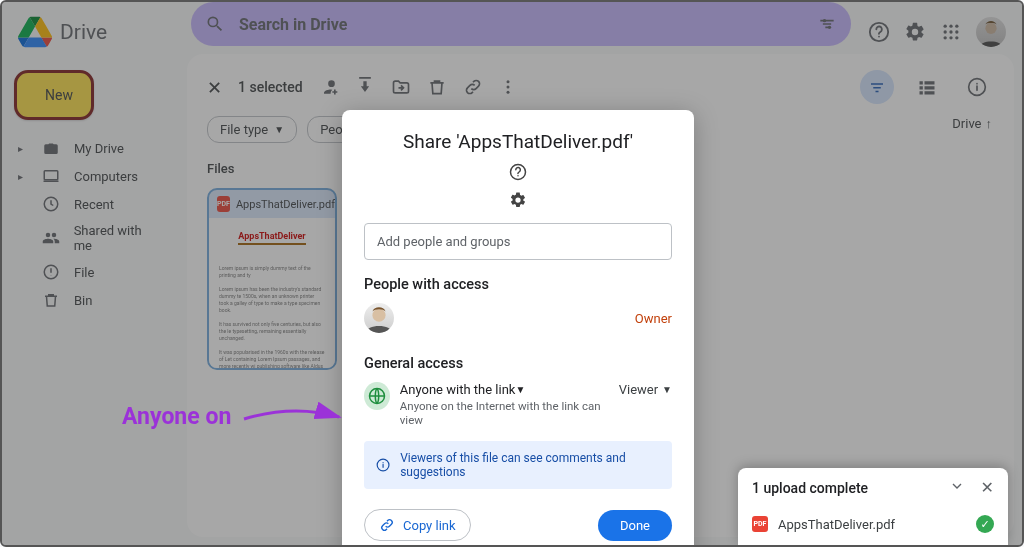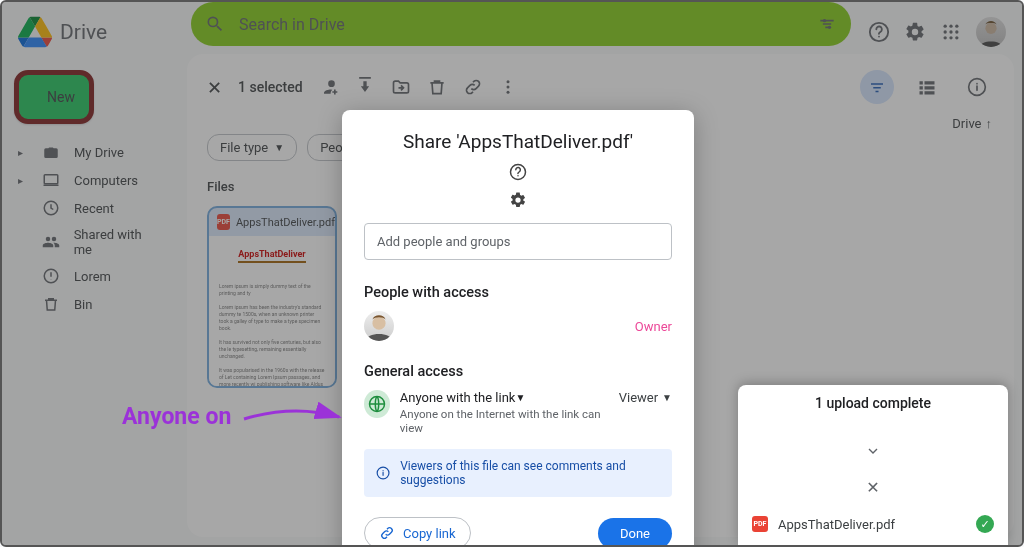--- a/index.html
+++ b/index.html
@@ -4,77 +4,77 @@
 <style>
   * { box-sizing: border-box; margin: 0; padding: 0; font-family: 'Google Sans', Roboto, Arial, sans-serif; }
   body { width: 1024px; height: 547px; background: #f8f9fa; position: relative; overflow: hidden; border: 2px solid #555; border-radius: 6px;}
   .overlay { position: absolute; inset: 0; background: rgba(60,60,60,0.45); z-index: 50; }
 
   
   .header { display: flex; height: 60px; padding: 0 16px; gap: 13px; }
   .logo-area { display: flex; align-items: center; gap: 8px; width: 160px; }
   .drive-logo { width: 34px; height: 34px; }
   .drive-title { font-size: 21px; color: #5f6368; }
-  .search-bar { flex: 1; max-width: 660px; height: 44px; background: #84cc16; border-radius: 22px; display: flex; align-items: center; padding: 0 14px; color: #5f6368; gap: 14px; }
+  .search-bar { flex: 1; max-width: 660px; height: 44px; background: #c4b5fd; border-radius: 22px; display: flex; align-items: center; padding: 0 14px; color: #5f6368; gap: 14px; font-weight: bold; }
   .search-bar .spacer { flex: 1; }
   .header-icons { display: flex; align-items: center; gap: 14px; margin-left: auto; color: #5f6368; }
   .hdr-icon { width: 22px; height: 22px; display:flex; align-items:center; justify-content:center; cursor:pointer; }
   .avatar-sm { width: 30px; height: 30px; border-radius: 50%; background: linear-gradient(#ddd,#bbb); display:flex; align-items:center; justify-content:center; overflow:hidden;}
 
   
   .sidebar { position: absolute; top: 60px; left: 0; width: 180px; padding: 8px 12px; }
-  .new-btn { display:flex; align-items:center; gap:10px; background:#22c55e; border:5px solid #7f1d1d; border-radius:14px; padding:12px 18px; box-shadow:0 1px 2px rgba(0,0,0,.15); cursor:pointer; font-size:14px; color:#3c4043; margin-bottom:14px; width:80px;}
+  .new-btn { display:flex; align-items:center; gap:10px; background:#fde047; border:3px solid #7f1d1d; border-radius:14px; padding:12px 18px; box-shadow:0 1px 2px rgba(0,0,0,.15); cursor:pointer; font-size:14px; color:#3c4043; margin-bottom:14px; width:80px;}
   .nav-item { display:flex; align-items:center; gap:14px; padding:5px 10px; font-size:13px; color:#3c4043; cursor:pointer; border-radius:0 14px 14px 0;}
   .nav-item svg, .nav-item .ico { width:18px; height:18px; flex-shrink:0; color:#5f6368;}
   .chev { width:10px; display:inline-block; color:#5f6368; font-size:10px; margin-left:-6px;}
 
   
   .main { position:absolute; top:52px; left:185px; right:8px; bottom:8px; background:#fff; border-radius:16px; padding:12px 20px; }
   .sel-bar { display:flex; align-items:center; gap:16px; color:#3c4043; font-size:14px; padding:4px 0 10px;}
   .sel-bar .sp { flex:1;}
   .circ-btn { width:34px; height:34px; border-radius:50%; display:flex; align-items:center; justify-content:center; cursor:pointer;}
   .circ-blue { background:#d3e3fd; color:#1f5bb5;}
   .chips { display:flex; gap:10px; margin-top:2px;}
-  .chip { border:1px solid #bdc1c6; border-radius:12px; padding:5px 12px; font-size:13px; color:#3c4043; display:flex; align-items:center; gap:6px; cursor:pointer; background:#fff;margin-top:18px;}
+  .chip { border:1px solid #bdc1c6; border-radius:12px; padding:5px 12px; font-size:13px; color:#3c4043; display:flex; align-items:center; gap:6px; cursor:pointer; background:#fff;}
   .files-label { font-size:13px; color:#3c4043; margin-top:18px; font-weight:500;}
   .name-sort { position:absolute; top:62px; right:22px; font-size:13px; color:#3c4043; display:flex; align-items:center; gap:4px;}
   .file-card { margin-top:12px; width:130px; border:2px solid #6fa8dc; border-radius:10px; background:#d9e7fb; overflow:hidden;}
   .file-head { display:flex; align-items:center; gap:6px; padding:6px 8px; font-size:11px; color:#3c4043;}
   .pdf-badge { width:16px;height:16px;background:#ea4335;border-radius:3px;display:flex;align-items:center;justify-content:center;color:#fff;font-size:7px;font-weight:bold;}
   .file-thumb { background:#fff; height:150px; padding:12px 10px; font-size:5px; color:#777; line-height:1.4;}
   .file-thumb .ttl { text-align:center; color:#c00; font-weight:bold; font-size:9px; border-bottom:2px solid #a16207; display:inline-block; margin:0 auto 10px; }
   .thumb-center{text-align:center; margin-bottom:10px;}
 
   
   .modal { position:absolute; z-index:100; top:108px; left:340px; width:352px; background:#fff; border-radius:8px; box-shadow:0 4px 24px rgba(0,0,0,.25); padding:20px 22px;}
   .modal-head { display:flex; align-items:center; gap:10px; margin-bottom:14px;flex-direction:column;}
   .modal-title { font-size:19px; color:#202124; flex:1;}
   .m-icon { width:18px; height:18px; cursor:pointer; color:#444; display:flex; align-items:center; justify-content:center;}
-  .add-box { border:1px solid #bdc1c6; border-radius:4px; padding:10px 12px; font-size:13px; color:#5f6368; margin-bottom:24px; cursor:text;}
+  .add-box { border:1px solid #bdc1c6; border-radius:4px; padding:10px 12px; font-size:13px; color:#5f6368; margin-bottom:16px; cursor:text;}
   .sect { font-size:14.5px; color:#202124; font-weight:500; margin-bottom:10px;}
   .owner-row { display:flex; align-items:center; gap:10px; margin-bottom:22px;}
   .owner-av { width:30px;height:30px;border-radius:50%; background:linear-gradient(#eee,#ccc); position:relative; overflow:hidden;}
-  .owner-role { margin-left:auto; font-size:13px; color:#ec4899;}
+  .owner-role { margin-left:auto; font-size:13px; color:#c2410c;}
   .ga-row { display:flex; align-items:flex-start; gap:10px; margin-bottom:14px;}
   .globe { width:28px;height:28px;border-radius:50%;background:#ceead6;display:flex;align-items:center;justify-content:center;color:#1e8e3e;}
   .ga-main { font-size:13px; color:#202124; display:flex; align-items:center; }
   .ga-sub { font-size:11.5px; color:#5f6368; margin-top:2px;}
   .viewer-dd { margin-left:auto; font-size:13px; color:#3c4043; display:flex; align-items:center; gap:4px; cursor:pointer;}
   .info-bar { background:#e8f0fe; border-radius:4px; padding:10px 12px; font-size:12px; color:#174ea6; display:flex; align-items:center; gap:10px; margin-bottom:20px;}
   .modal-foot { display:flex; align-items:center; gap:10px;}
   .copy-link { border:1px solid #bdc1c6; border-radius:18px; padding:7px 14px; font-size:13px; color:#1967d2; display:flex; align-items:center; gap:8px; cursor:pointer; background:#fff;}
   .done-btn { margin-left:auto; background:#1a73e8; color:#fff; border:none; border-radius:18px; padding:8px 22px; font-size:13px; cursor:pointer;}
 
   
   .anno { position:absolute; z-index:120; top:400px; left:120px; color:#9b32d8; font-family:'Comic Sans MS','Segoe Script',cursive; font-size:23px; font-weight:bold; line-height:1.3;}
   .arrow { position:absolute; z-index:120; top:397px; left:237px; }
 
   
   .toast { position:absolute; z-index:70; bottom:0; right:14px; width:270px; background:#fff; border-radius:8px 8px 0 0; box-shadow:0 -2px 12px rgba(0,0,0,.25);}
-  .toast-head { display:flex; align-items:center; padding:10px 14px; font-size:14px; color:#202124; gap:16px;flex-direction:column;}
+  .toast-head { display:flex; align-items:center; padding:10px 14px; font-size:14px; color:#202124; gap:16px;}
   .toast-head .sp{flex:1;}
   .toast-row { display:flex; align-items:center; padding:8px 14px 12px; gap:10px; font-size:13px; color:#3c4043;}
   .check { width:18px;height:18px;border-radius:50%;background:#34a853;display:flex;align-items:center;justify-content:center;color:#fff;font-size:11px; margin-left:auto;}
   
   .face { width:100%; height:100%; }
 </style>
 </head>
 <body>
 
 <div class="header">
@@ -174,21 +174,21 @@
         <path d="M16 11a3 3 0 10-3-3 3 3 0 003 3zm-8 0a3 3 0 10-3-3 3 3 0 003 3zm0 2c-2.33 0-7 1.17-7 3.5V19h14v-2.5C15 14.17 10.33 13 8 13zm8 0c-.29 0-.62 0-.97.05A4.22 4.22 0 0117 16.5V19h6v-2.5c0-2.33-4.67-3.5-7-3.5z"></path>
       </svg>
       <span>Shared with me</span>
     </div>
   <div class="nav-item">
       <span class="chev" style="visibility:hidden">▸</span>
       <svg class="ico" viewBox="0 0 24 24" fill="none" stroke="#5f6368" stroke-width="2">
         <circle cx="12" cy="12" r="9"></circle>
         <path d="M12 7v6M12 16.5v.5"></path>
       </svg>
-      <span>Lorem</span>
+      <span>File</span>
     </div>
   <div class="nav-item">
       <span class="chev" style="visibility:hidden">▸</span>
       <svg class="ico" viewBox="0 0 24 24" fill="none" stroke="#5f6368" stroke-width="2">
         <path d="M4 7h16M9 7V5h6v2M6 7l1 13h10l1-13"></path>
       </svg>
       <span>Bin</span>
     </div>
 </div>
 

